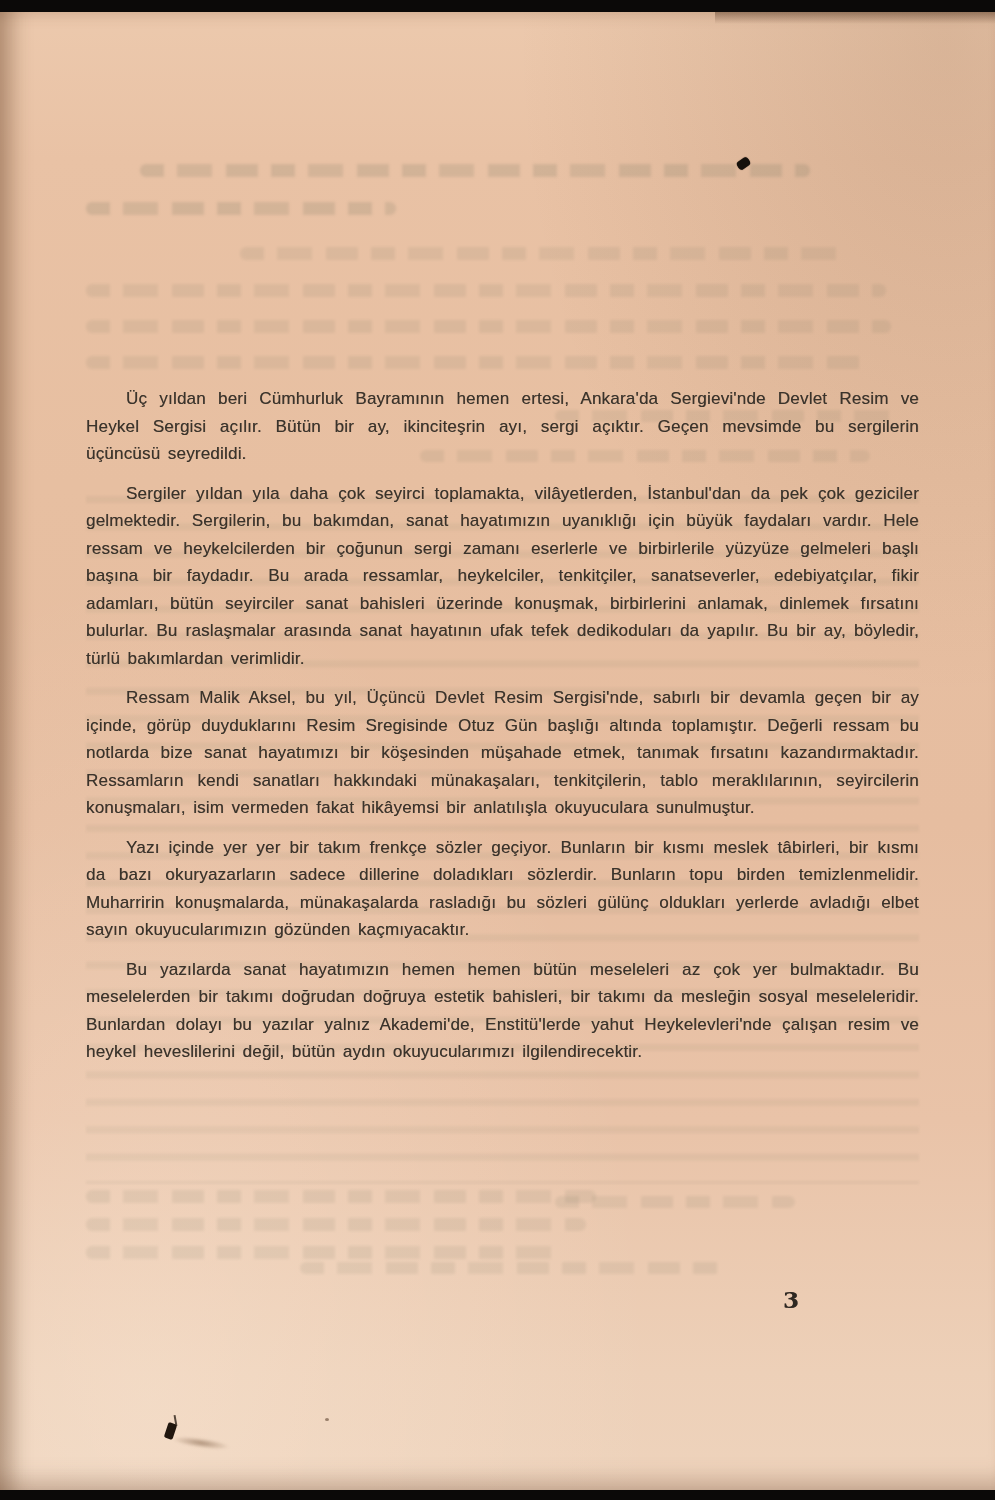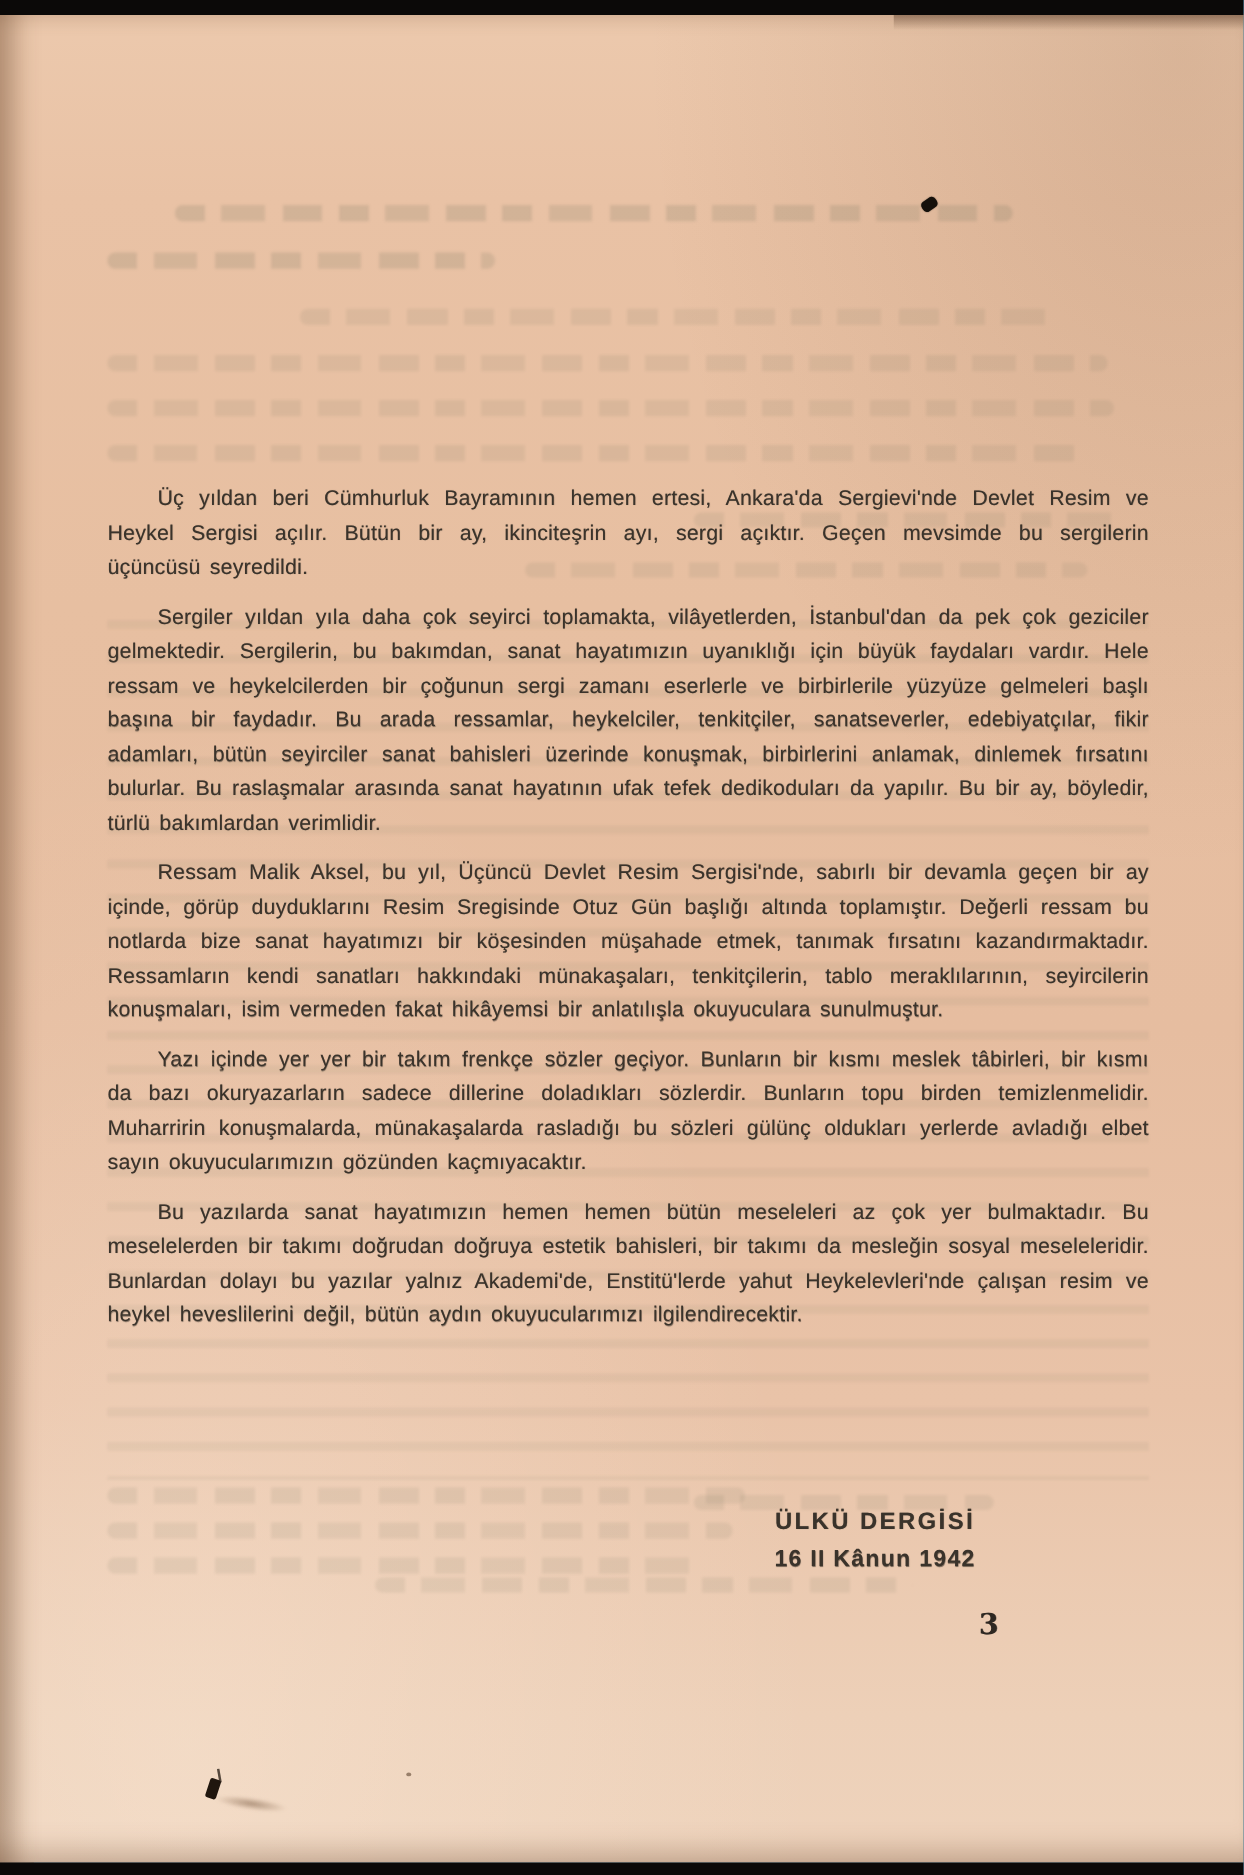--- a/index.html
+++ b/index.html
@@ -3,21 +3,21 @@
 <meta charset="utf-8">
 <style>
   html, body { margin: 0; padding: 0; background: #1a1713; }
   * { box-sizing: border-box; }
 
   .scan {
     position: relative;
     width: 995px;
     height: 1500px;
     overflow: hidden;
-    background: #7dd3fc;
+    background: #ef4444;
     font-family: "Liberation Sans", sans-serif;
   }
 
   
   .page {
     position: absolute;
     left: 0; right: 0;
     top: 11px; bottom: 10px;
     background:
       radial-gradient(ellipse at 95% 2%, rgba(120, 80, 50, 0.16), transparent 32%),
@@ -199,24 +199,20 @@
   <div class="ghost f" style="left:300px; top:1262px; width:430px; height:12px;"></div>
 
   <main class="content">
     <p>Üç yıldan beri Cümhurluk Bayramının hemen ertesi, Ankara'da Sergievi'nde Devlet Resim ve Heykel Sergisi açılır. Bütün bir ay, ikinciteşrin ayı, sergi açıktır. Geçen mevsimde bu sergilerin üçüncüsü seyredildi.</p>
     <p>Sergiler yıldan yıla daha çok seyirci toplamakta, vilâyetlerden, İstanbul'dan da pek çok geziciler gelmektedir. Sergilerin, bu bakımdan, sanat hayatımızın uyanıklığı için büyük faydaları vardır. Hele ressam ve heykelcilerden bir çoğunun sergi zamanı eserlerle ve birbirlerile yüzyüze gelmeleri başlı başına bir faydadır. Bu arada ressamlar, heykelciler, tenkitçiler, sanatseverler, edebiyatçılar, fikir adamları, bütün seyirciler sanat bahisleri üzerinde konuşmak, birbirlerini anlamak, dinlemek fırsatını bulurlar. Bu raslaşmalar arasında sanat hayatının ufak tefek dedikoduları da yapılır. Bu bir ay, böyledir, türlü bakımlardan verimlidir.</p>
     <p>Ressam Malik Aksel, bu yıl, Üçüncü Devlet Resim Sergisi'nde, sabırlı bir devamla geçen bir ay içinde, görüp duyduklarını Resim Sregisinde Otuz Gün başlığı altında toplamıştır. Değerli ressam bu notlarda bize sanat hayatımızı bir köşesinden müşahade etmek, tanımak fırsatını kazandırmaktadır. Ressamların kendi sanatları hakkındaki münakaşaları, tenkitçilerin, tablo meraklılarının, seyircilerin konuşmaları, isim vermeden fakat hikâyemsi bir anlatılışla okuyuculara sunulmuştur.</p>
     <p>Yazı içinde yer yer bir takım frenkçe sözler geçiyor. Bunların bir kısmı meslek tâbirleri, bir kısmı da bazı okuryazarların sadece dillerine doladıkları sözlerdir. Bunların topu birden temizlenmelidir. Muharririn konuşmalarda, münakaşalarda rasladığı bu sözleri gülünç oldukları yerlerde avladığı elbet sayın okuyucularımızın gözünden kaçmıyacaktır.</p>
     <p>Bu yazılarda sanat hayatımızın hemen hemen bütün meseleleri az çok yer bulmaktadır. Bu meselelerden bir takımı doğrudan doğruya estetik bahisleri, bir takımı da mesleğin sosyal meseleleridir. Bunlardan dolayı bu yazılar yalnız Akademi'de, Enstitü'lerde yahut Heykelevleri'nde çalışan resim ve heykel heveslilerini değil, bütün aydın okuyucularımızı ilgilendirecektir.</p>
   </main>
 
-  <div class="signature">
-    <div class="pub">ÜLKÜ DERGİSİ</div>
-    <div class="date">16 II Kânun 1942</div>
-  </div>
 
   <div class="pageno">3</div>
 
   <div class="ink-speck"></div>
   <div class="ink-mark-dot"></div>
   <div class="ink-mark-tail"></div>
   <div class="dust"></div>
 
   <div class="scan-top"></div>
   <div class="scan-bottom"></div>

